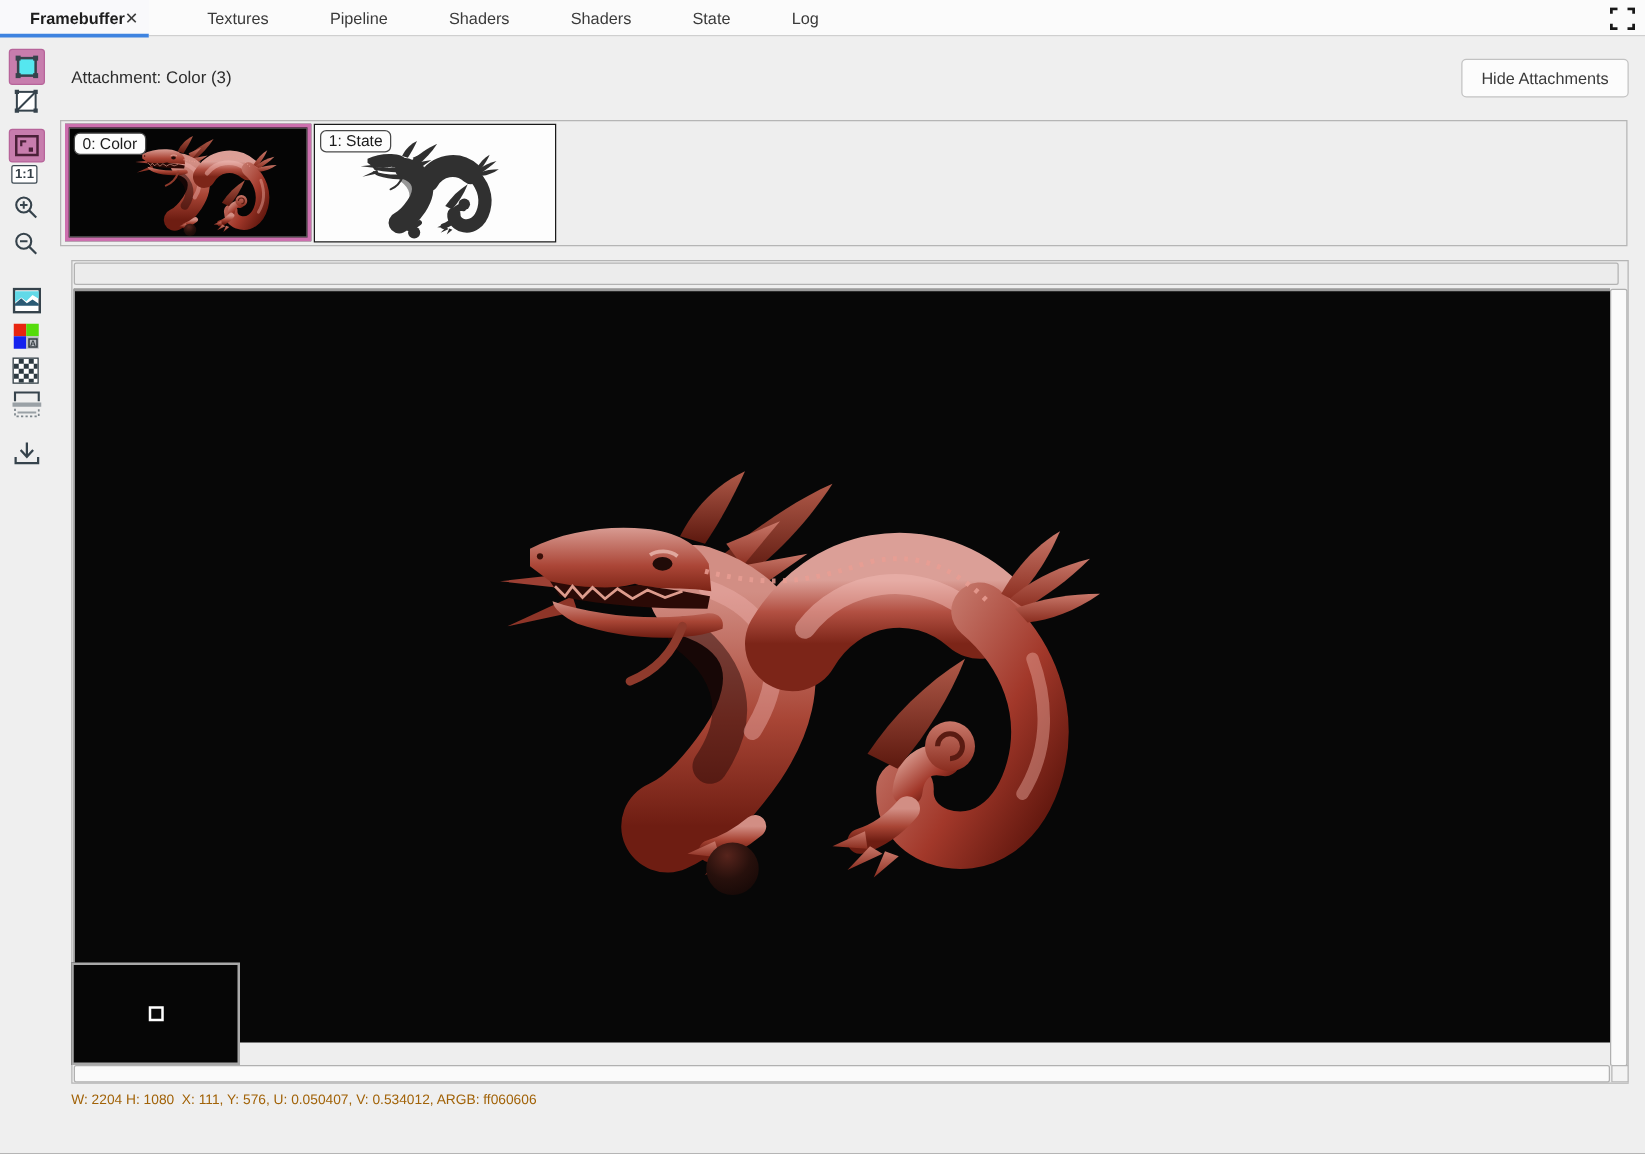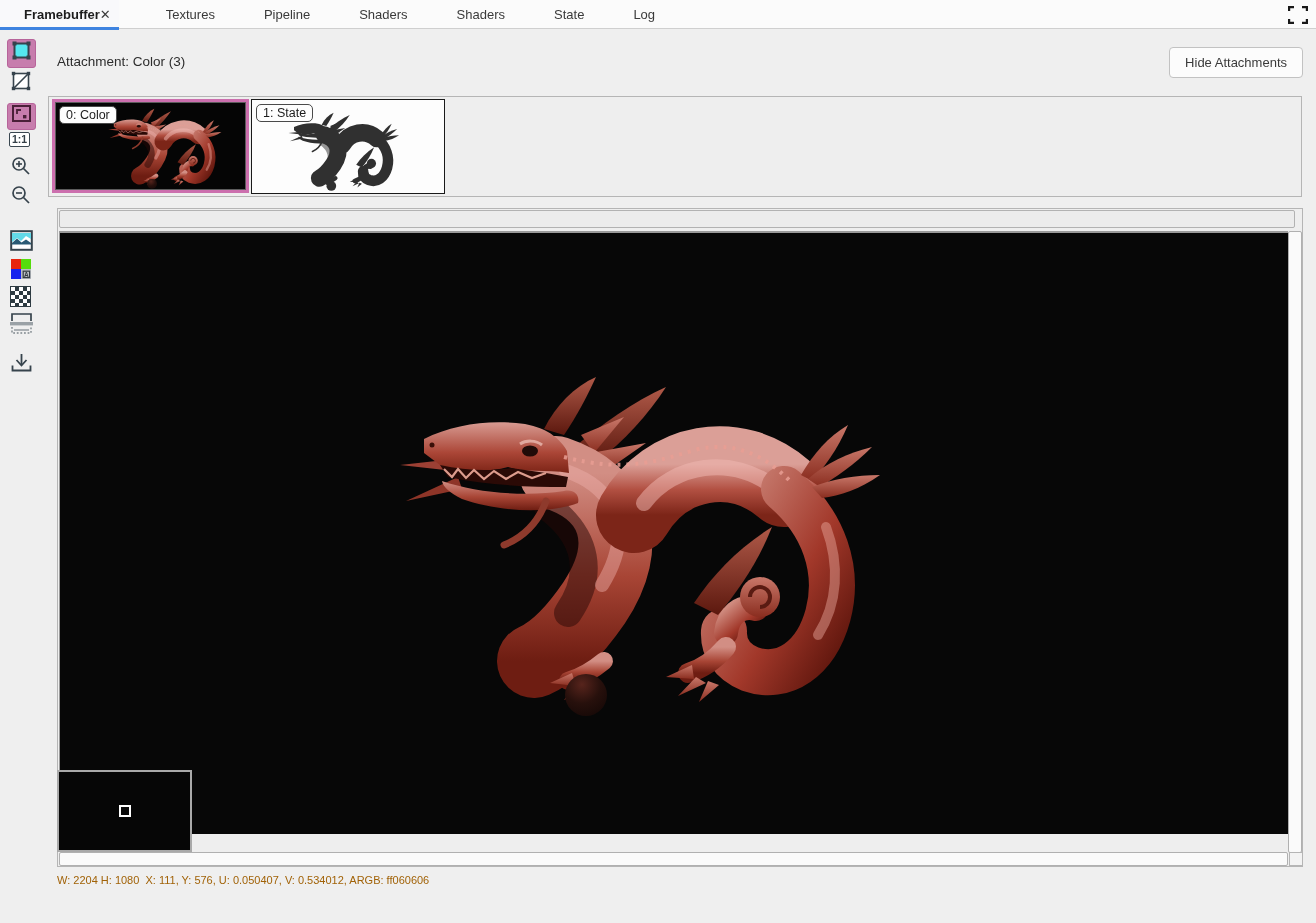--- a/index.html
+++ b/index.html
@@ -27,21 +27,21 @@
   .fullscreen-btn{position:absolute;right:8px;top:6px;width:20px;height:18px;}
   
   .attach-label{position:absolute;left:57px;top:54px;font-size:13.5px;color:#2d2d2d;}
   .hide-attach-btn{
     position:absolute;right:13px;top:47px;height:31px;padding:0 15px;
     background:#fcfcfc;border:1px solid #c2c2c2;border-radius:4px;
     font-size:13px;color:#3a3a3a;font-family:"Liberation Sans",sans-serif;
     display:flex;align-items:center;
   }
   
-  .tool{position:absolute;display:flex;align-items:flex-start;justify-content:center;box-sizing:border-box;}
+  .tool{position:absolute;display:flex;align-items:center;justify-content:center;box-sizing:border-box;}
   .tool.pinkbg{background:#c77dad;border:1px solid #b7649a;border-radius:3px;}
   .ratio-box{
     border:1.6px solid #3a4750;border-radius:2px;background:#fff;
     font-size:10.5px;font-weight:bold;color:#343f47;padding:0 2px;line-height:13px;
   }
   .checker{
     width:21px;height:21px;border:1.5px solid #2e3b42;box-sizing:border-box;
     background-image:repeating-conic-gradient(#2e3b42 0 25%, #ffffff 0 50%);
     background-size:8px 8px;background-color:#fff;
   }

